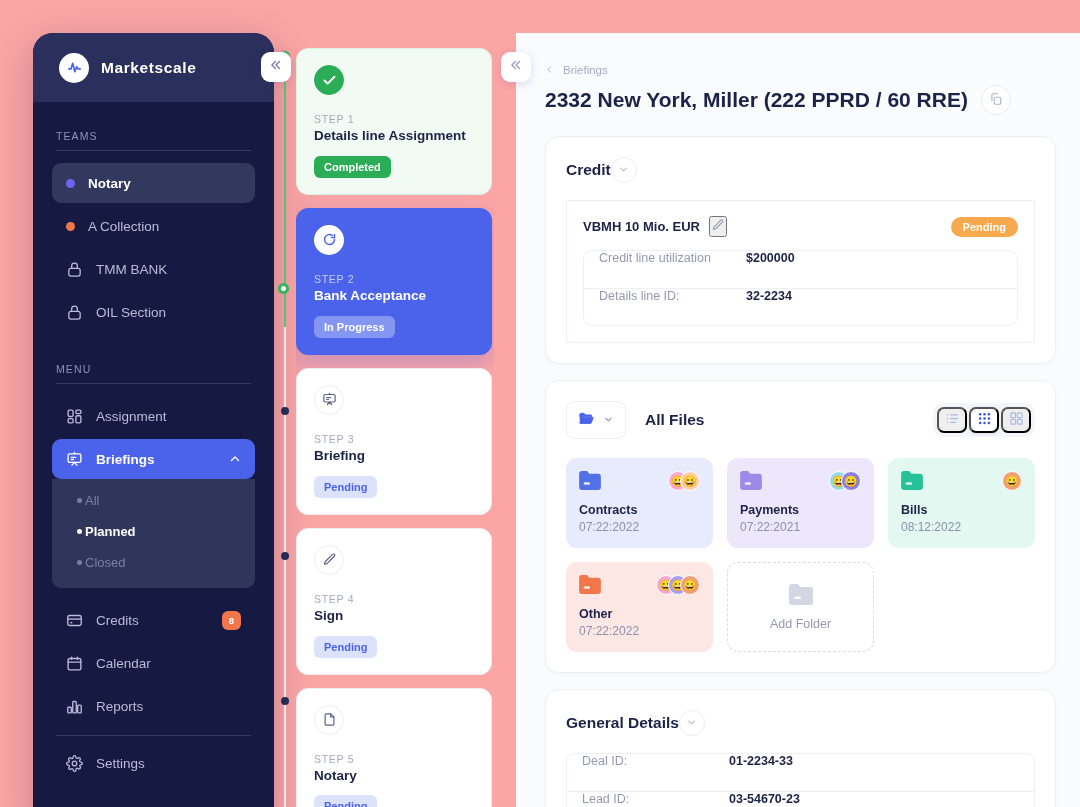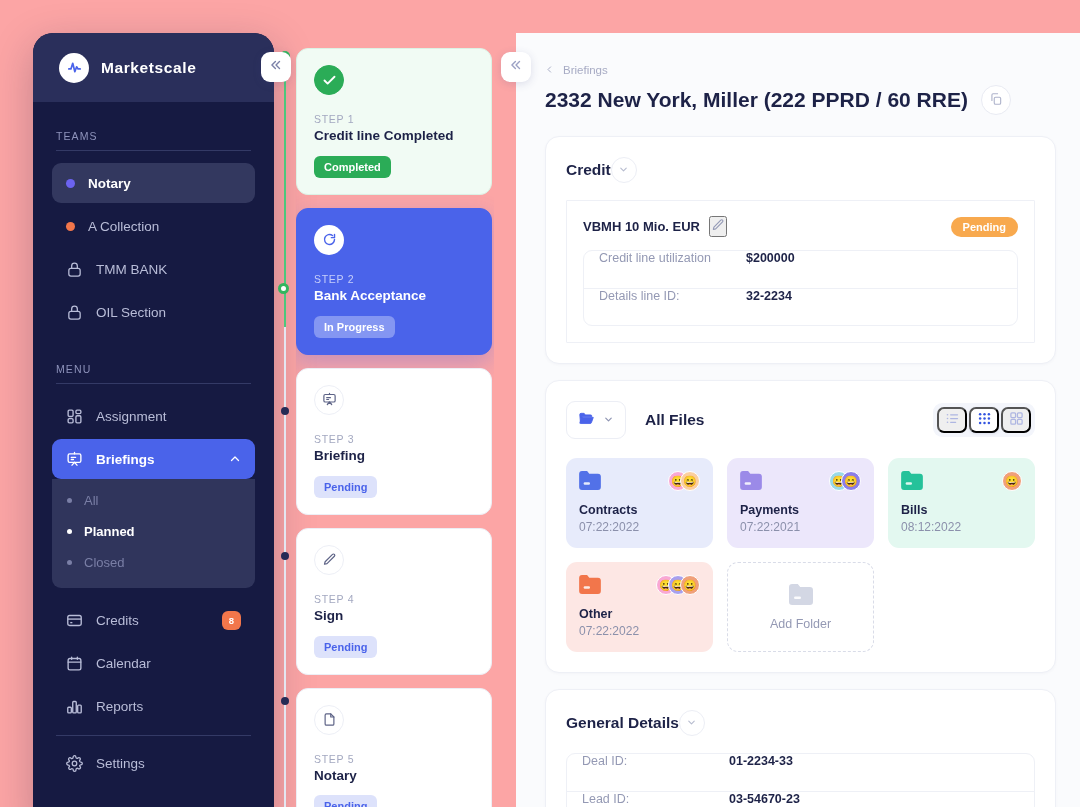--- a/index.html
+++ b/index.html
@@ -73,22 +73,22 @@
   .chev-up { width: 12px; height: 12px; }
 
   .submenu {
     background: #30355c;
     border-radius: 0 0 9px 9px;
     margin-top: -3px;
     margin-bottom: 12px;
     padding: 6px 0 10px 0;
   }
   .sub-item {
-    display: flex; align-items: center; gap: 12px;
-    padding: 0 10px; height: 31px;
+    display: flex; align-items: center; gap: 3px;
+    padding: 0 20px; height: 31px;
     color: #7a7fa6; font-size: 13px;
   }
   .sub-item .sdot { width: 5px; height: 5px; border-radius: 50%; background: #7a7fa6; margin-left: 5px; flex:0 0 auto;}
   .sub-item.sel { color: #ffffff; font-weight: 700; }
   .sub-item.sel .sdot { background: #ffffff; }
 
   .sb-bottom-div { height: 1px; background: #343a66; margin: 9px 4px 7px 4px; }
 
   
   .collapse-btn {
@@ -471,21 +471,21 @@
 
   <div class="steps-col">
 
     <div class="step-card done">
       <div class="step-ico-wrap green">
         <svg viewBox="0 0 24 24" fill="none" stroke="#ffffff" stroke-width="3" stroke-linecap="round" stroke-linejoin="round">
             <path d="M20 6L9 17l-5-5"></path>
           </svg>
       </div>
       <div class="step-num">STEP 1</div>
-      <div class="step-title">Credit line Completed</div>
+      <div class="step-title">Details line Assignment</div>
       <span class="step-badge badge-completed">Completed</span>
     </div>
 
     <div class="step-card current">
       <div class="step-ico-wrap white-ring">
         <svg viewBox="0 0 24 24" fill="none" stroke="#4a63ea" stroke-width="2.3" stroke-linecap="round" stroke-linejoin="round">
           <path d="M20 12a8 8 0 1 1-3.2-6.4"></path>
             <path d="M20 4v5h-5"></path>
         </svg>
       </div>

